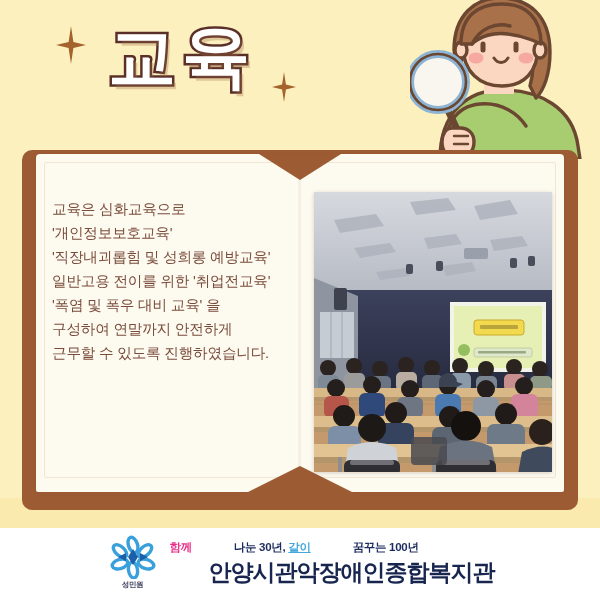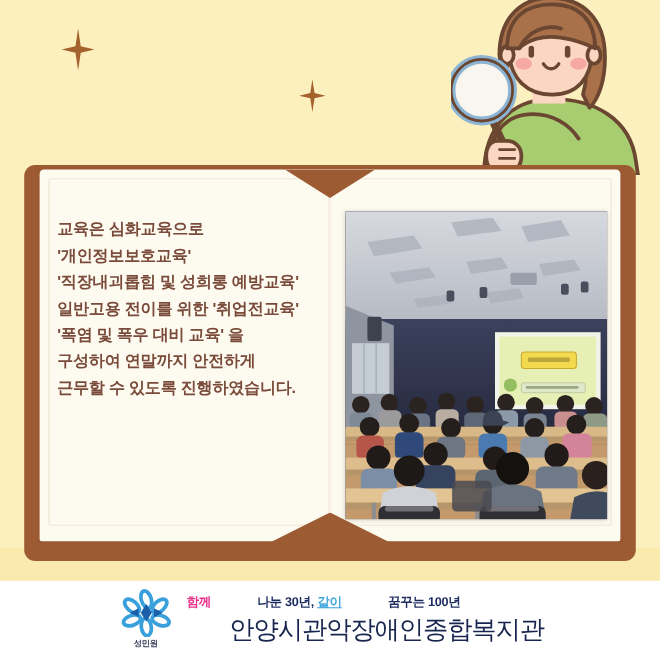--- a/index.html
+++ b/index.html
@@ -136,21 +136,21 @@
   }
 
   
   .body-text {
     position: absolute;
     left: 52px;
     top: 198px;
     width: 250px;
     font-size: 14.6px;
     line-height: 1.64;
-    font-weight: bold;
+    font-weight: normal;
     color: #7a4b3a;
     white-space: pre-line;
     letter-spacing: -0.2px;
   }
 
   
   .photo {
     position: absolute;
     left: 314px;
     top: 192px;
@@ -196,39 +196,40 @@
     font-size: 11.5px;
     font-weight: bold;
     letter-spacing: -0.3px;
     white-space: nowrap;
   }
   .t-pink { color: #e8308a; margin-top: 36px; }
   .t-navy { color: #1b2b5e; margin-left: 39px; }
   .t-blue { color: #44a8dd; text-decoration: underline; }
   .org-name {
     font-size: 23px;
-    font-weight: normal;
+    font-weight: bold;
     color: #17254f;
     letter-spacing: -1px;
     white-space: nowrap;
     margin-left: 39px;
   }
 </style>
 </head>
 <body>
 
 <div class="card">
 
   <div class="bg-yellow"></div>
   <div class="bg-yellow-deep"></div>
   <div class="bg-white"></div>
 
   <div class="star star-1"></div>
   <div class="star star-2"></div>
 
+  <div class="title">교육</div>
 
   <div class="character">
     <svg viewBox="0 0 190 165" xmlns="http://www.w3.org/2000/svg">
       <g stroke="#6b4630" stroke-width="3.4" stroke-linecap="round" stroke-linejoin="round">
 
         <path d="M30 165 C30 118 58 96 92 96 C130 96 163 114 168 152 L170 165 Z" fill="#a8cd70"></path>
 
         <path d="M74 78 L74 100 L104 100 L104 78 Z" fill="#fbd7c2" stroke="none"></path>
 
         <path d="M44 56 C44 20 66 4 90 4 C118 4 140 21 140 58 C140 80 134 96 126 104 L120 92 C124 78 124 62 120 52 L56 52 C50 66 48 84 50 98 Z" fill="#a8714a"></path>

